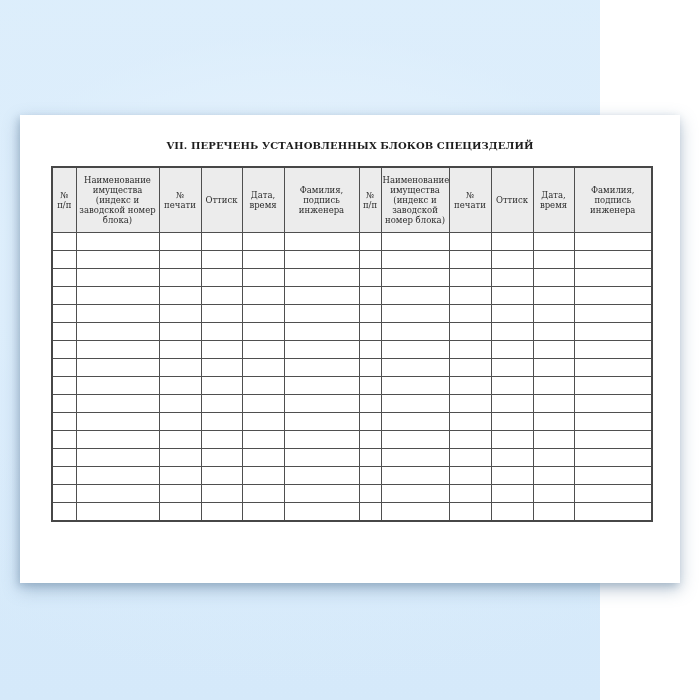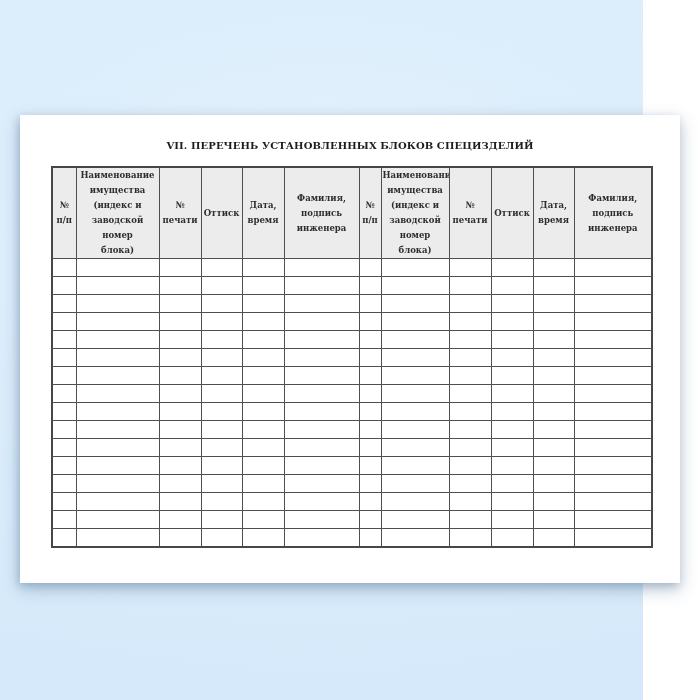--- a/index.html
+++ b/index.html
@@ -10,21 +10,20 @@
     overflow: hidden;
     font-family: "DejaVu Serif", "Liberation Serif", serif;
   }
   .backdrop {
     position: relative;
     width: 600px;
     height: 700px;
     background:
       radial-gradient(ellipse 620px 420px at 50% 38%, rgba(236,246,254,0.9) 0%, rgba(222,238,252,0.55) 55%, rgba(0,0,0,0) 100%),
       linear-gradient(180deg, #dceefb 0%, #d9ecfb 45%, #d5e9fa 100%);
-    padding-left: 43px;
   }
   .paper {
     position: absolute;
     left: 20px;
     top: 115px;
     width: 660px;
     height: 468px;
     background: #ffffff;
     box-shadow: 0 6px 16px rgba(98,128,158,0.45), -2px 3px 7px rgba(98,128,158,0.30);
   }
@@ -51,23 +50,23 @@
   }
   table.doc-table th,
   table.doc-table td {
     border: 1.5px solid #4f4f4f;
     padding: 0 1px;
     overflow: hidden;
   }
   table.doc-table th {
     height: 64px;
     background: #ececec;
-    font-weight: bold;
+    font-weight: normal;
     font-size: 8.5px;
-    line-height: 15px;
+    line-height: 10px;
     color: #2d2d2d;
     text-align: center;
     vertical-align: middle;
     white-space: pre-line;
   }
   table.doc-table td {
     height: 17px;
     background: #ffffff;
   }
 </style>

